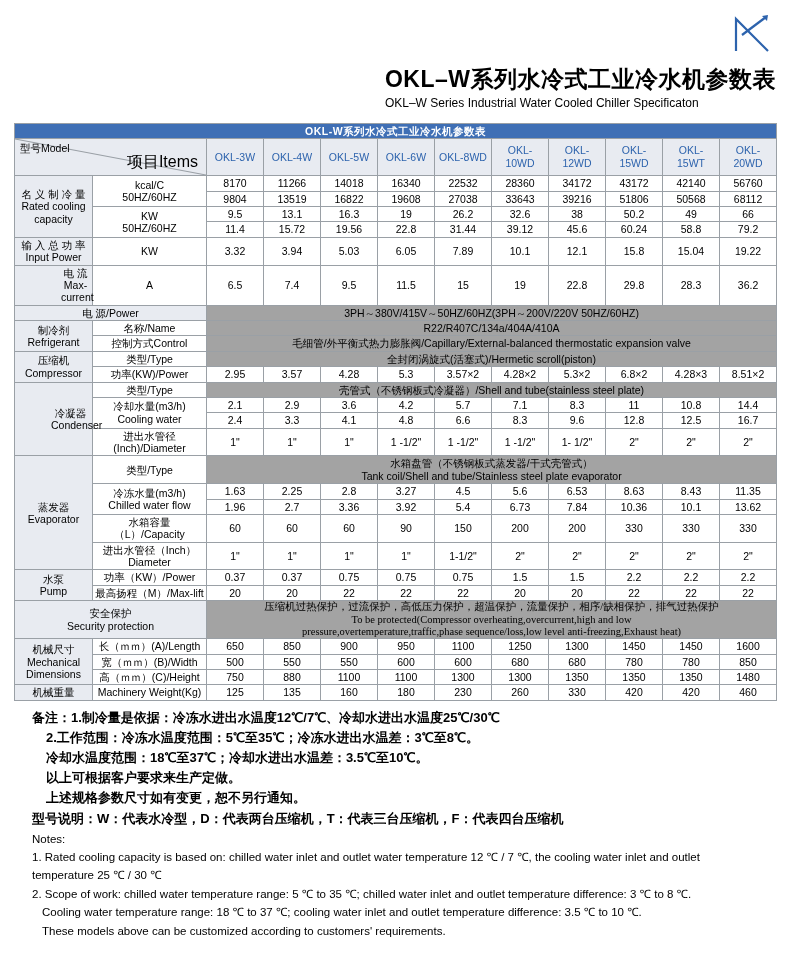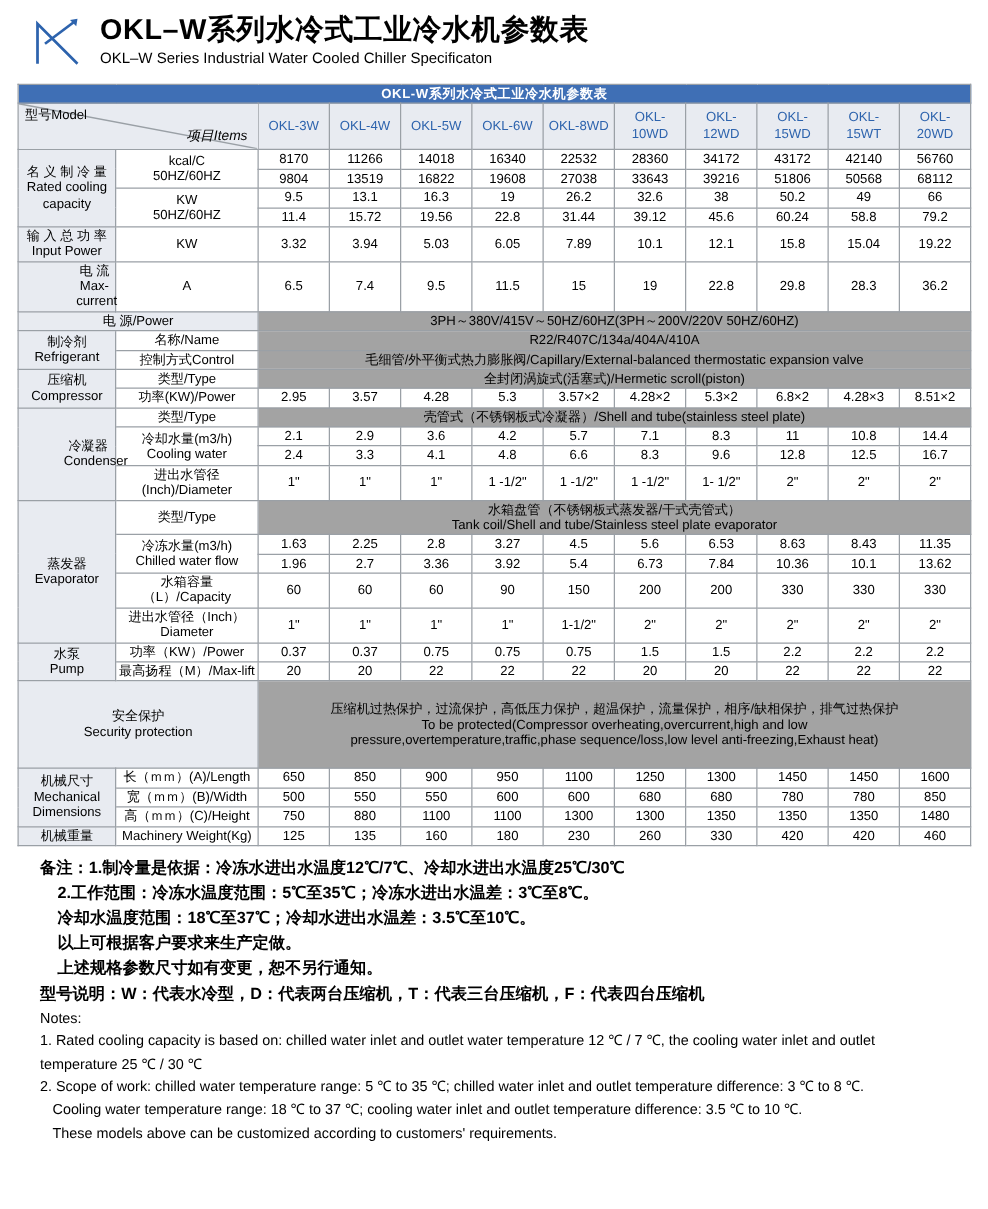--- a/index.html
+++ b/index.html
@@ -17,23 +17,24 @@
   .page {
     position: relative;
     width: 790px;
     height: 967px;
     box-sizing: border-box;
     padding: 8px 14px 0 14px;
   }
   
   .header {
     display: flex;
-    align-items: center;
+    align-items: flex-end;
     gap: 10px;
     padding-left: 12px;
+    flex-direction: column;
   }
   .logo {
     width: 44px;
     height: 44px;
     flex: 0 0 auto;
     margin-top: 3px;
   }
   .titles {
     display: flex;
     flex-direction: column;
@@ -116,22 +117,21 @@
   .diag .dl {
     position: absolute;
     left: 5px;
     top: 3px;
     font-size: 10.5px;
   }
   .diag .dr {
     position: absolute;
     right: 8px;
     bottom: 3px;
-    font-size: 11px;
-    font-style: italic;
+    font-size: 16px;
   }
   .diag .line {
     position: absolute;
     left: 0; top: 0; width: 100%; height: 100%;
   }
   
   .notes {
     margin-top: 7px;
     padding-left: 18px;
     font-size: 11px;
@@ -461,21 +461,21 @@
       <td class="val">20</td>
       <td class="val">20</td>
       <td class="val">22</td>
       <td class="val">22</td>
       <td class="val">22</td>
     </tr>
 
     <tr>
       <td class="lbl" colspan="2" style="white-space: pre-line; margin-left: 18px;">安全保护
 Security protection</td>
-      <td class="wide" colspan="10" style="white-space:pre-line; padding:16px 6px;">压缩机过热保护，过流保护，高低压力保护，超温保护，流量保护，相序/缺相保护，排气过热保护
+      <td class="wide" colspan="10" style="white-space:pre-line; padding:0 6px;font-family:Liberation Serif, serif;">压缩机过热保护，过流保护，高低压力保护，超温保护，流量保护，相序/缺相保护，排气过热保护
 To be protected(Compressor overheating,overcurrent,high and low
 pressure,overtemperature,traffic,phase sequence/loss,low level anti-freezing,Exhaust heat)</td>
     </tr>
 
     <tr>
       <td class="lbl" rowspan="3" style="white-space: pre-line;">机械尺寸
 Mechanical Dimensions</td>
       <td class="sub">长（ｍｍ）(A)/Length</td>
       <td class="val">650</td>
       <td class="val">850</td>

